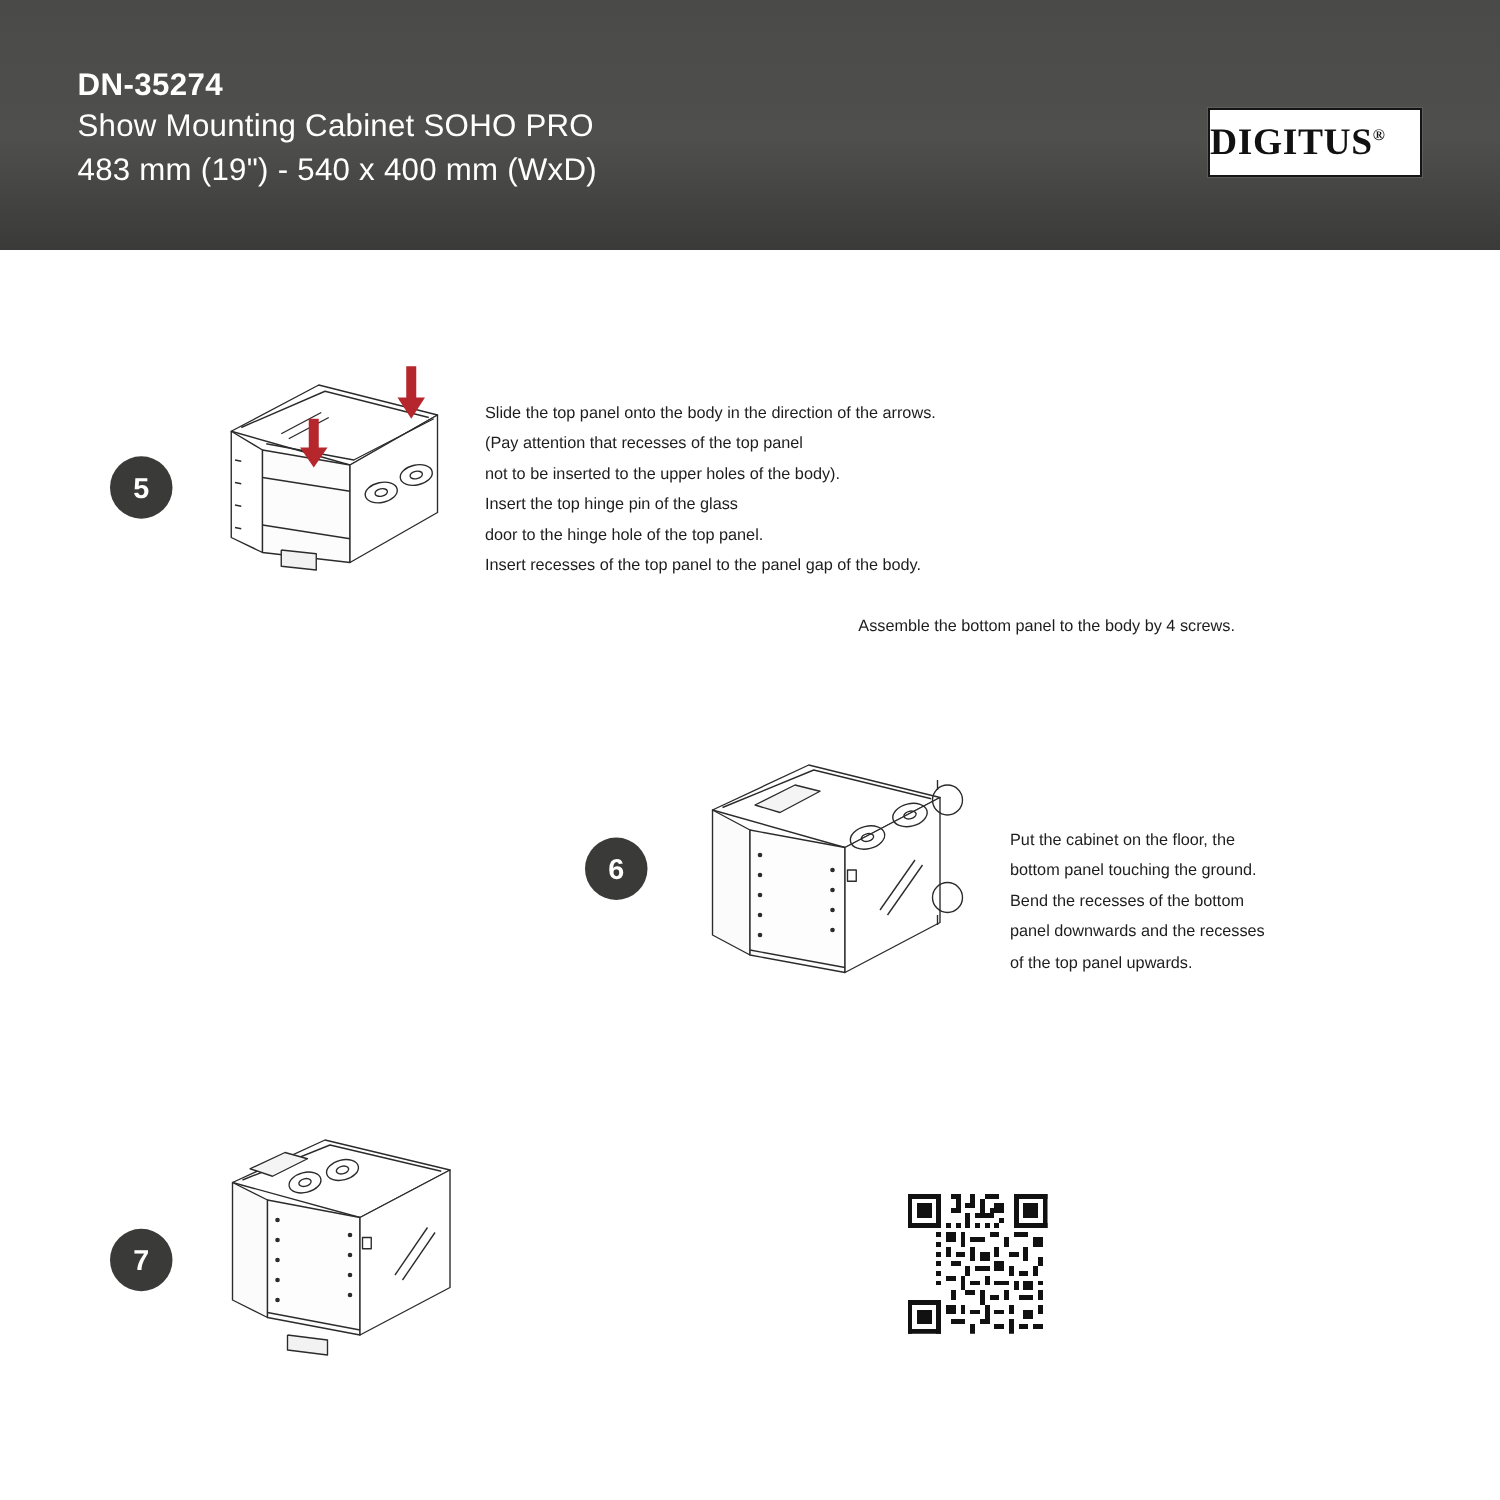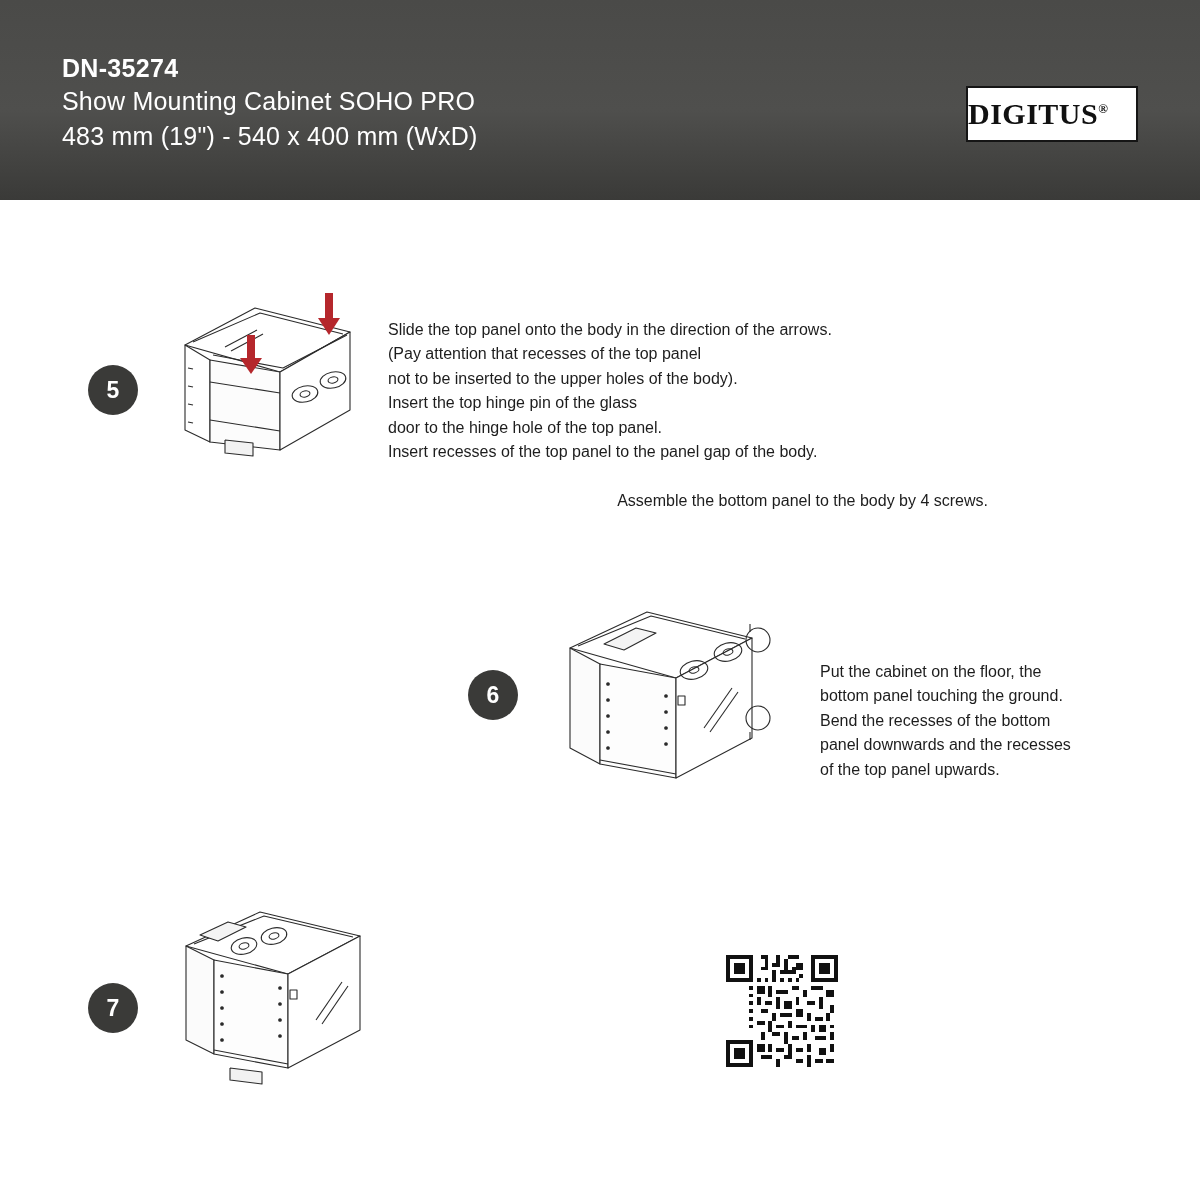--- a/index.html
+++ b/index.html
@@ -100,21 +100,21 @@
     background: #3a3a38;
     color: #ffffff;
     font-size: 23px;
     font-weight: bold;
     display: flex;
     align-items: center;
     justify-content: center;
   }
   .step-text {
     position: absolute;
-    font-size: 16px;
+    font-size: 13px;
     line-height: 24.5px;
     color: #1d1d1d;
     white-space: pre-line;
   }
   .step-text .para2 {
     display: block;
     margin-top: 24px;
     text-align: right;
   }
   .fig {
@@ -240,21 +240,21 @@
             <rect x="126" y="96" width="7" height="9"></rect>
 
             <circle cx="206" cy="40" r="12"></circle>
             <circle cx="206" cy="118" r="12"></circle>
             <line x1="198" y1="24" x2="198" y2="32"></line>
             <line x1="198" y1="132" x2="198" y2="140"></line>
           </g>
         </svg>
       </div>
 
-      <div class="step-text" style="left:808px;top:55px;width:340px;margin-left:12px;">
+      <div class="step-text" style="left:808px;top:55px;width:340px;">
         <span>Put the cabinet on the floor, the
 bottom panel touching the ground.
 Bend the recesses of the bottom
 panel downwards and the recesses
 of the top panel upwards.</span>
       </div>
     </div>
 
     <div class="step" style="left:0;top:690px;width:1200px;height:260px;">
       <div class="badge" style="left:88px;top:93px;">7</div>

